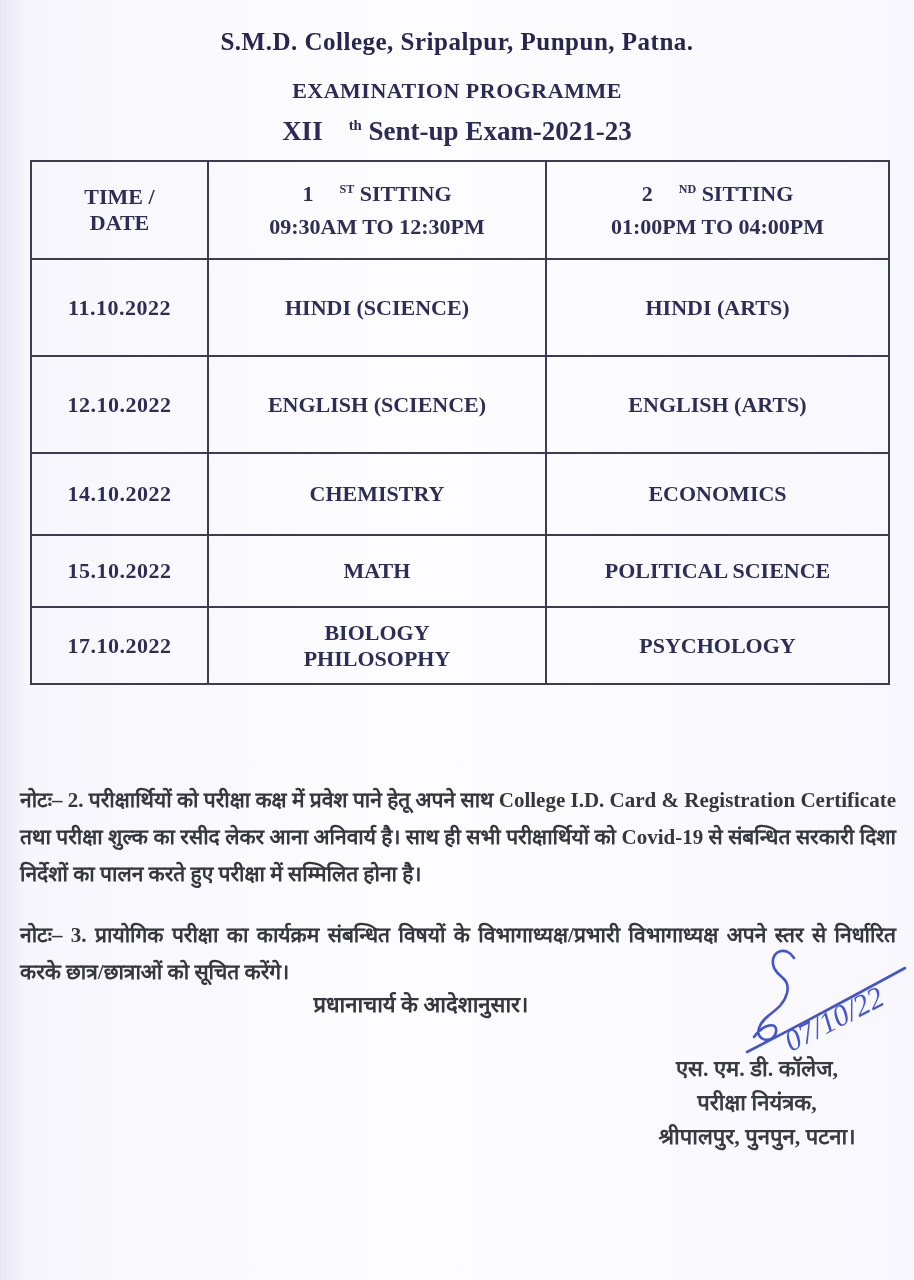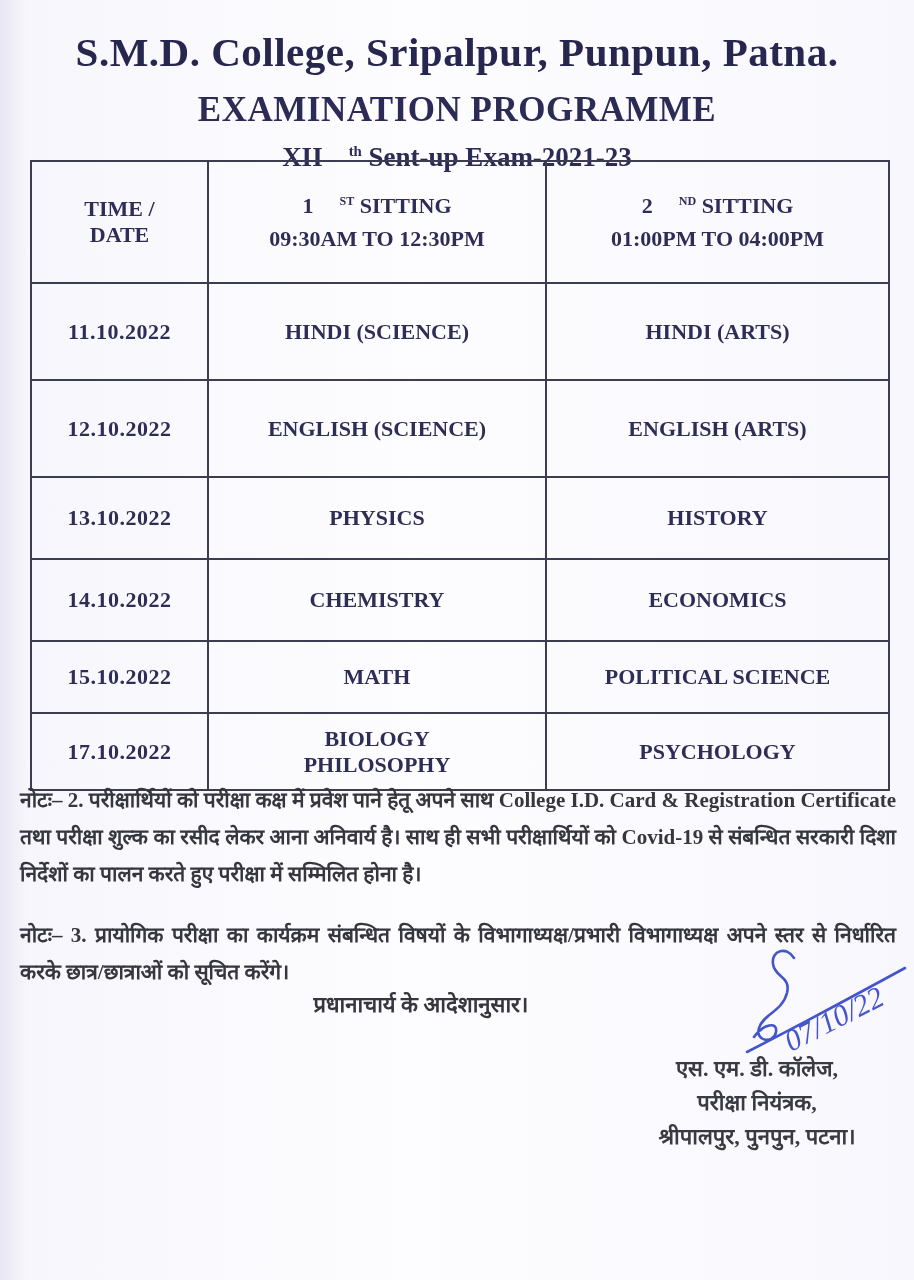--- a/index.html
+++ b/index.html
@@ -10,40 +10,40 @@
   }
   .page {
     position: relative;
     width: 914px; height: 1280px;
     background: linear-gradient(to right, #e9e7f4 0%, #f7f6fc 3%, #fdfdff 45%, #f8f7fd 100%),
                 #fcfbff;
     color: #2b2b52;
   }
   
   .doc-header { position: absolute; top: 28px; left: 0; width: 100%; text-align: center; }
-  .title1 { font-size: 41px; font-weight: bold; color: #26264e; letter-spacing: 0.5px; }
-  .title2 { font-size: 35px; font-weight: bold; color: #2b2b55; margin-top: 14px; letter-spacing: 0.5px; }
+  .title1 { font-size: 25px; font-weight: bold; color: #26264e; letter-spacing: 0.5px; }
+  .title2 { font-size: 22px; font-weight: bold; color: #2b2b55; margin-top: 22px; letter-spacing: 0.5px; }
   .title3 { font-size: 27px; font-weight: bold; color: #2b2b55; margin-top: 12px; }
   sup { font-size: 0.55em; vertical-align: super; line-height: 0; padding-left: 26px; }
   
   table.timetable {
     position: absolute; left: 30px; top: 160px;
     width: 858px; border-collapse: collapse;
     table-layout: fixed;
   }
   .timetable td {
     border: 2px solid #3d3d52;
     text-align: center; vertical-align: middle;
     font-weight: bold; font-size: 22px; color: #2d2d55;
     padding: 2px 6px;
   }
   .timetable col.c1 { width: 177px; }
   .timetable col.c2 { width: 338px; }
   .timetable col.c3 { width: 343px; }
-  .timetable tr.hdr     { height: 122px; }
+  .timetable tr.hdr     { height: 98px; }
   .timetable tr.r1, .timetable tr.r2 { height: 97px; }
   .timetable tr.r3, .timetable tr.r4 { height: 82px; }
   .timetable tr.r5 { height: 72px; }
   .timetable tr.r6 { height: 77px; }
   .preline { white-space: pre-line; }
   .sit-line { line-height: 33px; }
   .date-cell { font-size: 21px; letter-spacing: 0.5px; }
   
   .notes {
     position: absolute; left: 20px; top: 754px; width: 876px;
@@ -98,25 +98,20 @@
     <tr class="r1">
       <td class="date-cell">11.10.2022</td>
       <td>HINDI (SCIENCE)</td>
       <td>HINDI (ARTS)</td>
     </tr>
     <tr class="r2">
       <td class="date-cell">12.10.2022</td>
       <td>ENGLISH (SCIENCE)</td>
       <td>ENGLISH (ARTS)</td>
     </tr>
-    <tr class="r3">
-      <td class="date-cell">13.10.2022</td>
-      <td>PHYSICS</td>
-      <td>HISTORY</td>
-    </tr>
     <tr class="r4">
       <td class="date-cell">14.10.2022</td>
       <td>CHEMISTRY</td>
       <td>ECONOMICS</td>
     </tr>
     <tr class="r5">
       <td class="date-cell">15.10.2022</td>
       <td>MATH</td>
       <td>POLITICAL SCIENCE</td>
     </tr>

